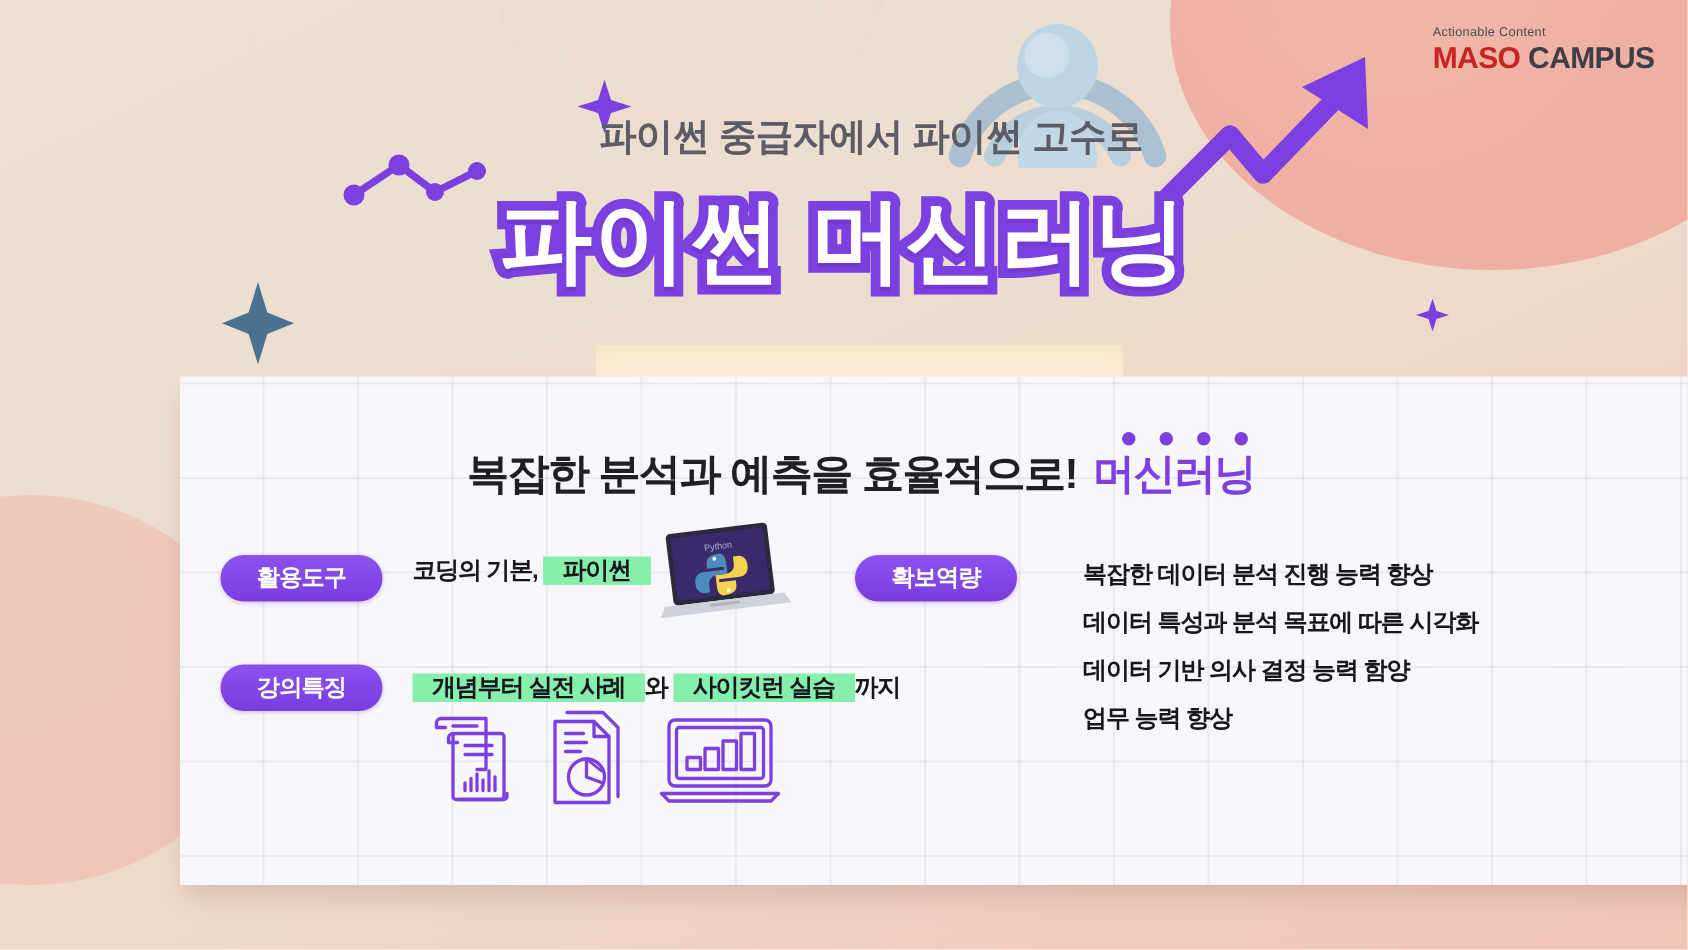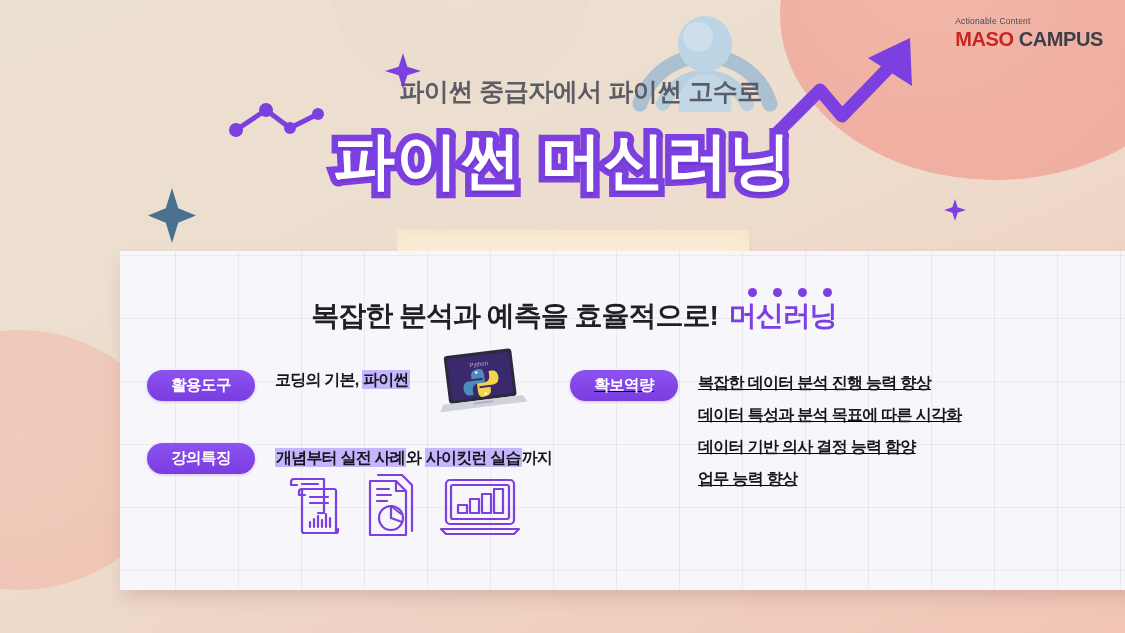--- a/index.html
+++ b/index.html
@@ -101,34 +101,34 @@
   
   .pill{
     display:inline-flex; align-items:center; justify-content:center;
     height:31px; padding:0 17px; border-radius:16px;
     background:linear-gradient(180deg,#8c52f0 0%,#7a3ce0 100%);
     color:#fff; font-size:15.5px; font-weight:800; letter-spacing:-.6px;
     box-shadow:0 1px 3px rgba(90,40,170,.25);
     white-space:nowrap;
   }
   .row-txt{ font-size:16px; font-weight:800; color:#16161c; letter-spacing:-.8px; white-space:nowrap; }
-  .hl{ background:#c4b5fd; padding:1px 1px; }
+  .hl{ background:#86efac; padding:1px 13px; }
 
   #row-tool{ position:absolute; left:27px; top:119px; display:flex; align-items:flex-start; gap:20px; }
   #row-tool .pill{ width:108px; }
   #row-feat{ position:absolute; left:27px; top:192px; display:flex; align-items:center; gap:20px; }
   #row-feat .pill{ width:108px; }
 
   #laptop-python{ position:absolute; left:313px; top:97px; }
   #icon-strip{ position:absolute; left:168px; top:219px; display:flex; gap:16px; align-items:flex-end; }
 
   
-  #row-skill{ position:absolute; left:450px; top:119px; display:flex; gap:20px; align-items:flex-start;text-decoration:underline; }
+  #row-skill{ position:absolute; left:450px; top:119px; display:flex; gap:20px; align-items:flex-start; }
   #row-skill .pill{ width:108px; flex:none; }
-  #skill-list{ display:flex; flex-direction:column; gap:11px; padding-top:3px; }
+  #skill-list{ display:flex; flex-direction:column; gap:11px; padding-top:3px;margin-left:24px; }
   .skill-item{ font-size:16px; font-weight:700; color:#16161c; letter-spacing:-.7px; white-space:nowrap; }
 </style>
 </head>
 <body>
 
 <div class="bg-blob" id="blob-mid"></div>
 <div class="bg-blob" id="blob-tr"></div>
 <div class="bg-blob" id="blob-bl"></div>
 
 <svg id="person-rings" width="170" height="130" viewBox="0 0 170 130">

